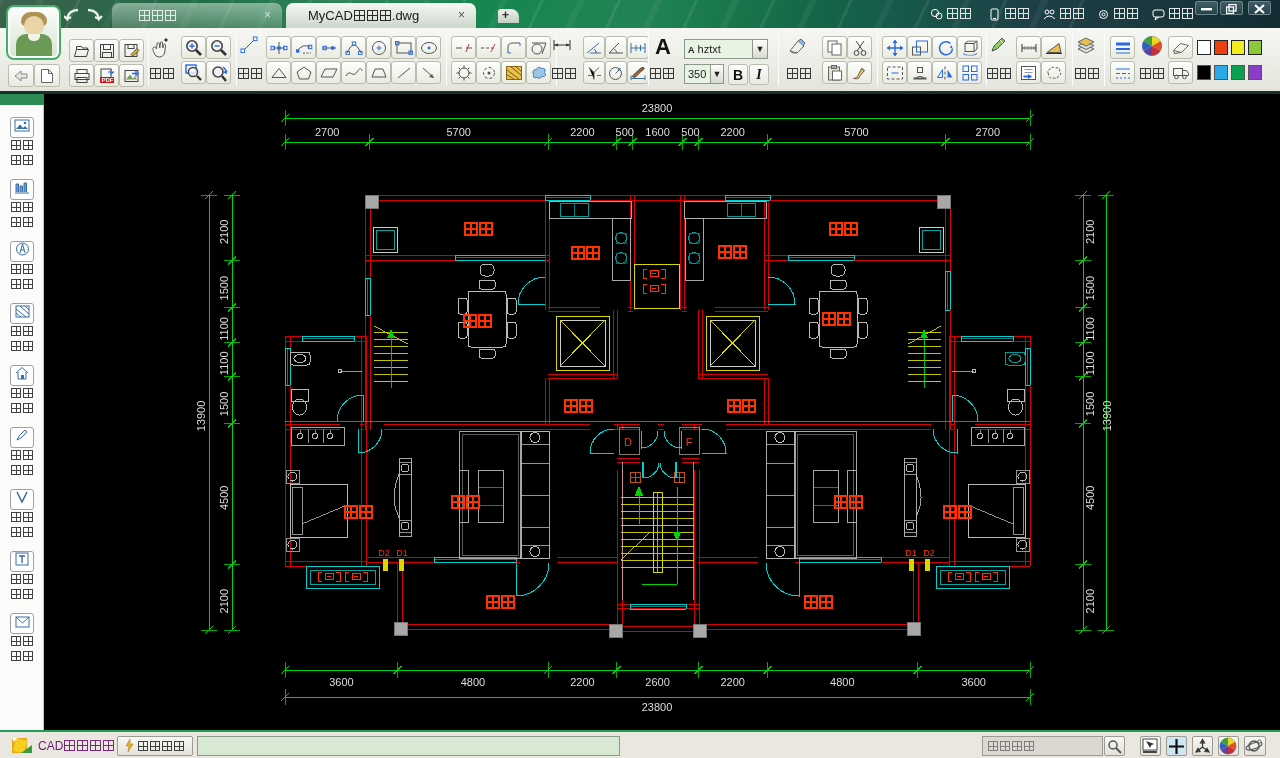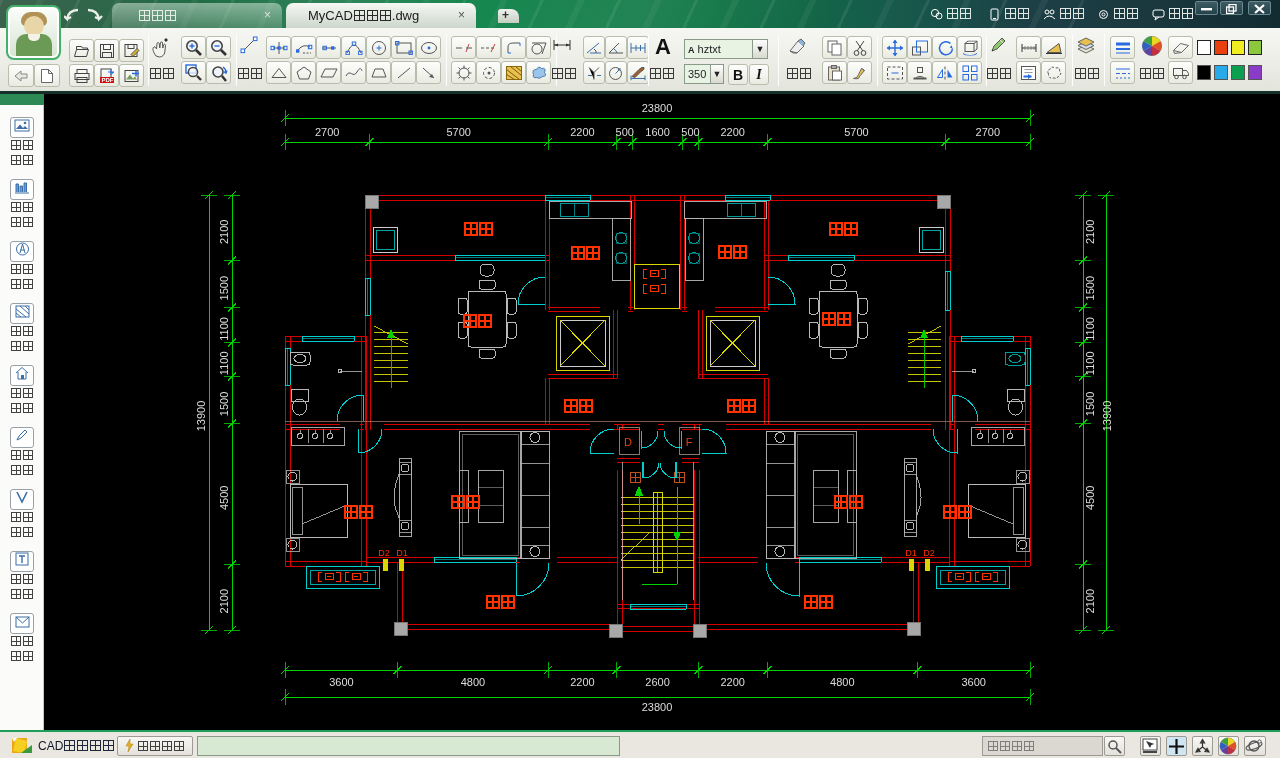--- a/index.html
+++ b/index.html
@@ -36,21 +36,21 @@
 .tlabel{position:absolute;color:#2a2a2a;font-size:12px}
 .combo{position:absolute;border:1px solid #8a9a8a;background:#e8f3e4;font-size:11px;color:#222}
 
 #sidebar{position:absolute;left:0;top:97px;width:44px;height:633px;background:#fbfbf9;border-right:1px solid #c8c8c0}
 #sidecap{position:absolute;left:0;top:94px;width:44px;height:11px;background:#2e8a55}
 .sgroup{position:absolute;left:0;width:44px;text-align:center}
 .sicon{display:inline-block;width:24px;height:21px;border:1px solid #9aa0a8;border-radius:3px;background:#fff}
 .slbl{font-size:11px;color:#333;line-height:15px}
 
 #statusbar{position:absolute;left:0;top:730px;width:1280px;height:28px;background:#eae7e0;border-top:2px solid #1f9e58}
-#statusbar .txt{position:absolute;top:7px;font-size:12px;color:#0f172a}
+#statusbar .txt{position:absolute;top:7px;font-size:12px;color:#701a75}
 .sbtn{position:absolute;top:4px;height:20px;border:1px solid #9b9b93;background:linear-gradient(#f8f7f4,#e3e1da);border-radius:2px;font-size:12px;color:#333}
 
 #canvas{position:absolute;left:44px;top:97px;width:1236px;height:633px;background:#000}
 </style></head><body>
 <div id="titlebar">
     <div class="sheen"></div>
   </div>
 <div id="avatar">
     <div class="hair"></div>
     <div class="head"></div>

